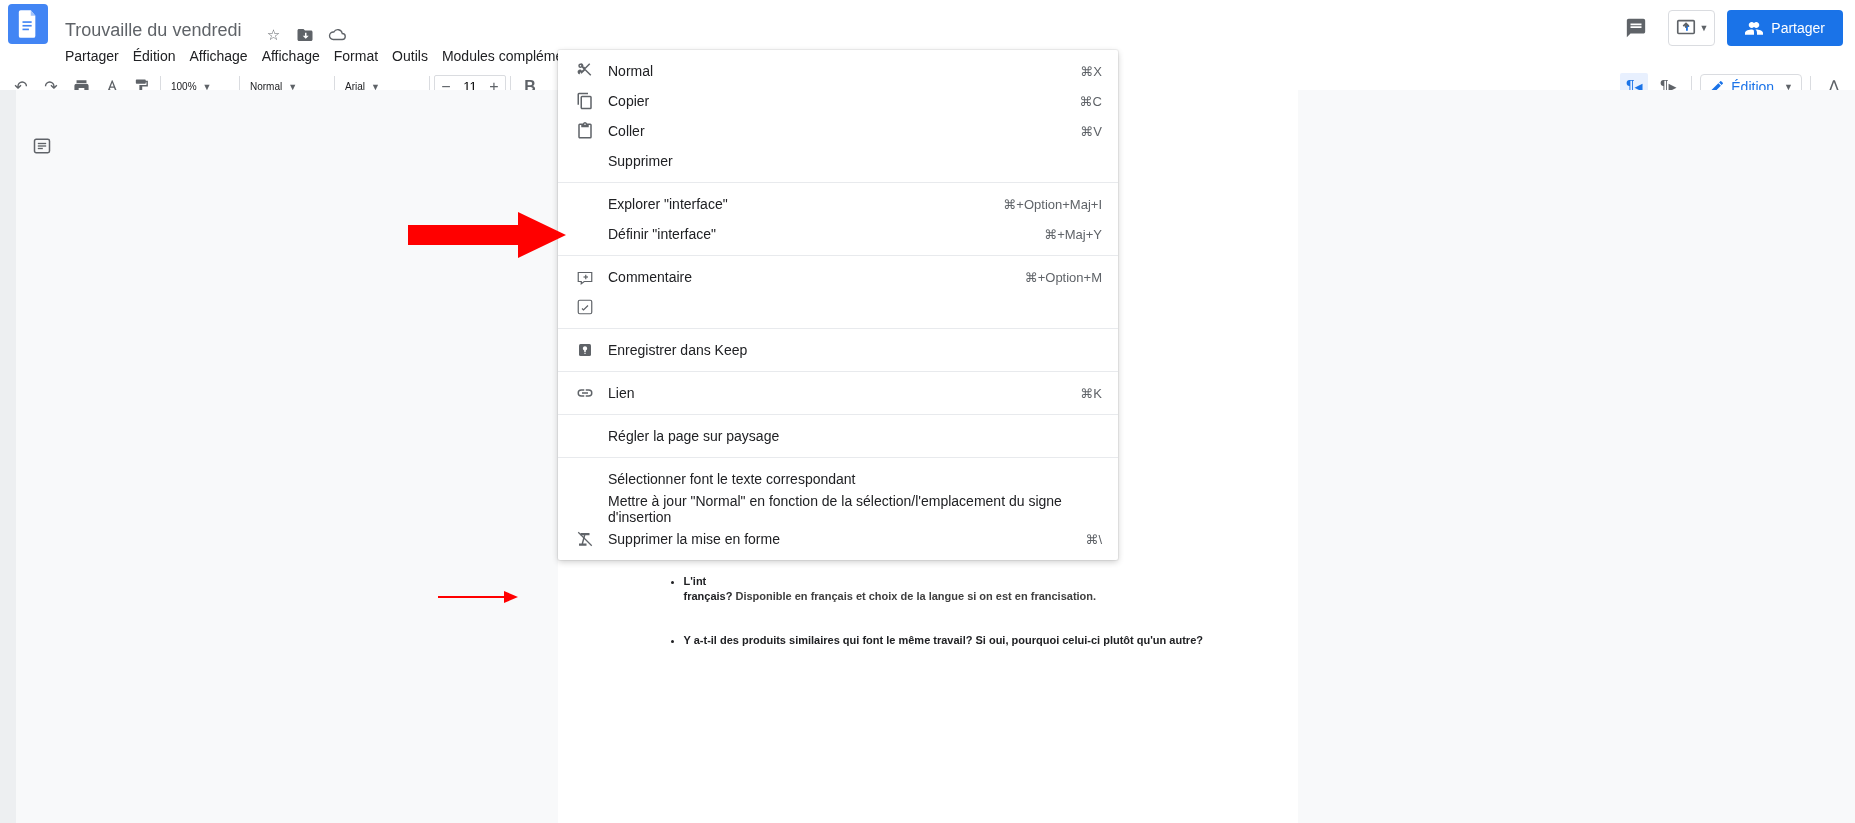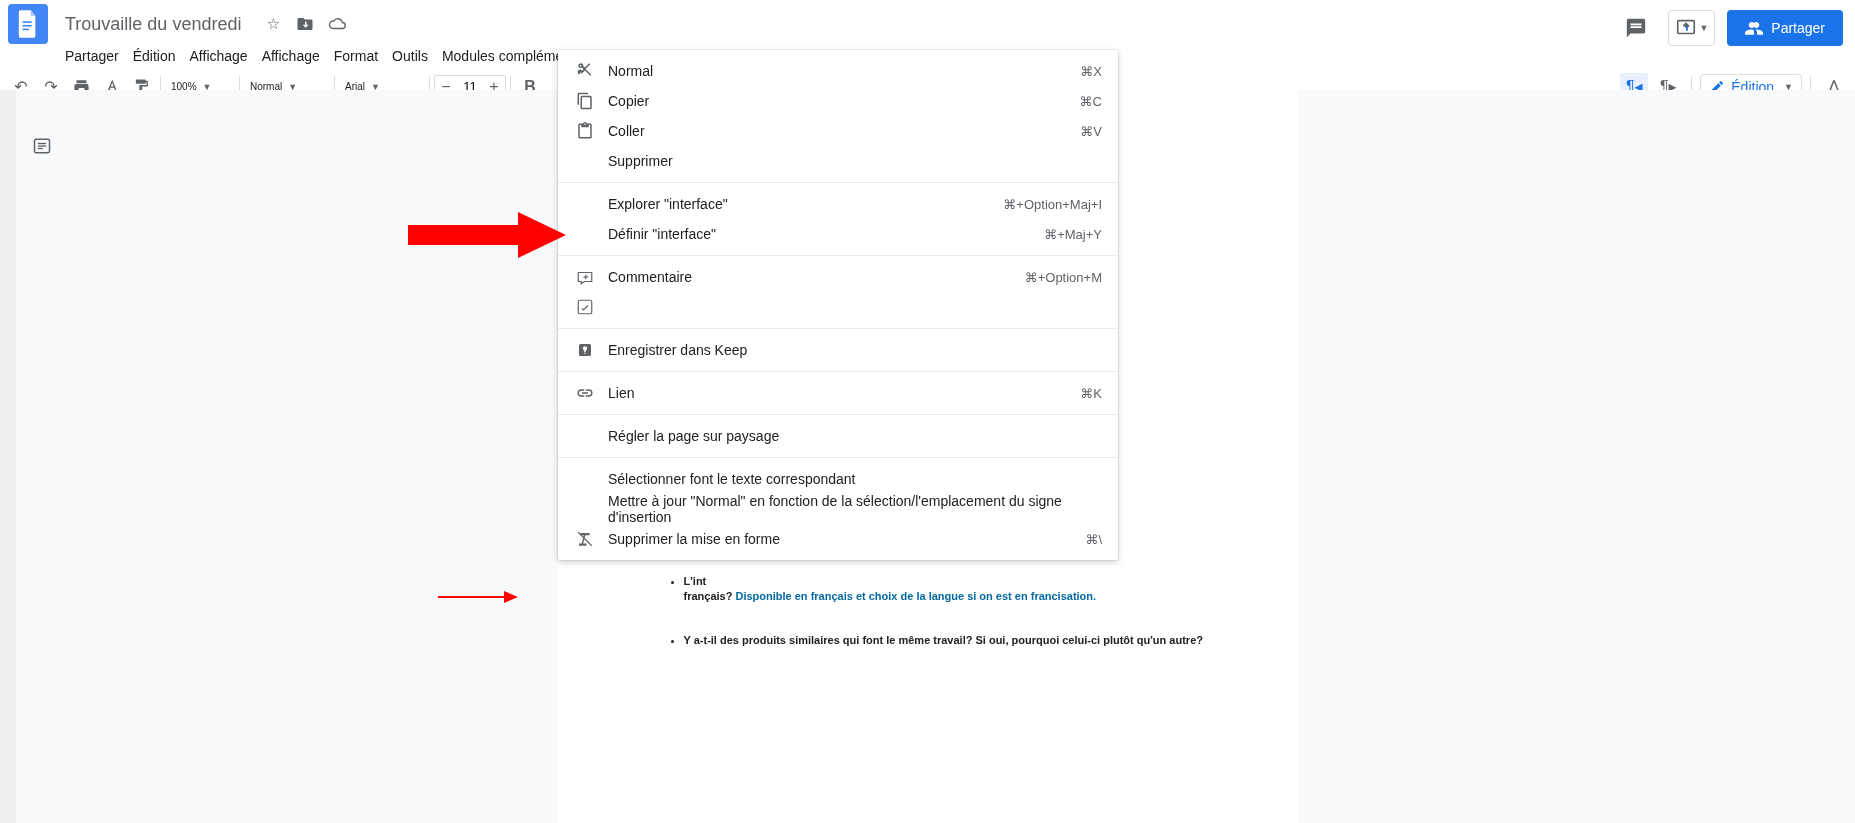--- a/index.html
+++ b/index.html
@@ -1,19 +1,19 @@
 <!DOCTYPE html>
 <html><head>
 <meta charset="utf-8">
 <style>
   * { box-sizing: border-box; margin: 0; padding: 0; }
   body { font-family: Arial, "Helvetica Neue", sans-serif; font-size: 13px; color: #202124; background: #fff; overflow: hidden; width: 1855px; height: 823px; position: relative; }
 
   
-  .title-row { display: flex; align-items: center; height: 44px; padding: 4px 12px 0 8px; }
+  .title-row { display: flex; align-items: flex-end; height: 44px; padding: 4px 12px 0 8px; }
   .app-icon { width: 40px; height: 40px; background: #4285f4; border-radius: 4px; display:flex; align-items:center; justify-content:center; margin-right: 10px; position:relative;}
   .app-icon svg { width:22px; height:28px; }
   .doc-title { font-size: 18px; color: #5f6368; padding: 3px 7px; border-radius:4px;}
   .title-icons { display:flex; gap:14px; margin-left:16px; color:#5f6368; }
   .title-icons span { width:18px; height:18px; display:flex;align-items:center;justify-content:center; font-size:15px; cursor:pointer;}
   .menu-row { display:flex; gap:0; padding-left:58px; height:24px; align-items:center; color:#202124; font-size:14px;}
   .menu-item { padding: 2px 7px; cursor:pointer; border-radius:4px;}
   .last-mod { color:#5f6368; margin-left:14px; font-size:14px;}
   .header-right { position:absolute; top:8px; right:12px; display:flex; align-items:center; gap:12px; }
   .icon-btn { width:40px;height:40px;border-radius:50%;display:flex;align-items:center;justify-content:center;color:#5f6368;cursor:pointer;font-size:20px;}
@@ -50,21 +50,21 @@
   
   .canvas{position:absolute;top:90px;left:0;right:0;bottom:0;background:#f8f9fa;display:flex;justify-content:center;overflow:hidden;}
   .vruler{width:16px;background:#edeff1;position:absolute;left:0;top:0;bottom:0;}
   .page{width:740px;background:#fff;margin-top:0;min-height:1000px;padding:18px 90px 40px 90px;position:relative;}
   .outline-toggle{position:absolute;left:24px;top:128px;width:36px;height:36px;display:flex;align-items:center;justify-content:center;color:#5f6368;border-radius:4px;cursor:pointer;}
   .outline-toggle svg{width:20px;height:20px;}
 
   .section-title{color:#9c27b0;font-weight:bold;font-size:15px;margin-bottom:20px;}
   ul.doc{list-style:disc;padding-left:36px;}
   ul.doc > li{font-size:11px;color:#202124;margin-bottom:28px;line-height:1.4;font-weight:bold;}
-  .purple{color:#0369a1;}
+  .purple{color:#404040;}
   .ans { display:block; margin-top:4px; }
 
   
   .context-menu{position:absolute;left:558px;top:50px;width:560px;background:#fff;box-shadow:0 2px 6px rgba(0,0,0,.2),0 0 0 1px rgba(0,0,0,.05);border-radius:2px;z-index:500;padding:6px 0;font-size:14px;color:#202124;}
   .cm-item{display:flex;align-items:center;height:30px;padding:0 16px;cursor:pointer;}
   .cm-icon{width:22px;margin-right:12px;color:#5f6368;display:flex;align-items:center;justify-content:center;}
   .cm-icon svg{width:18px;height:18px;}
   .cm-label{flex:1;}
   .cm-shortcut{color:#5f6368;font-size:13px;}
   .cm-sep{height:1px;background:#e8eaed;margin:6px 0;}

